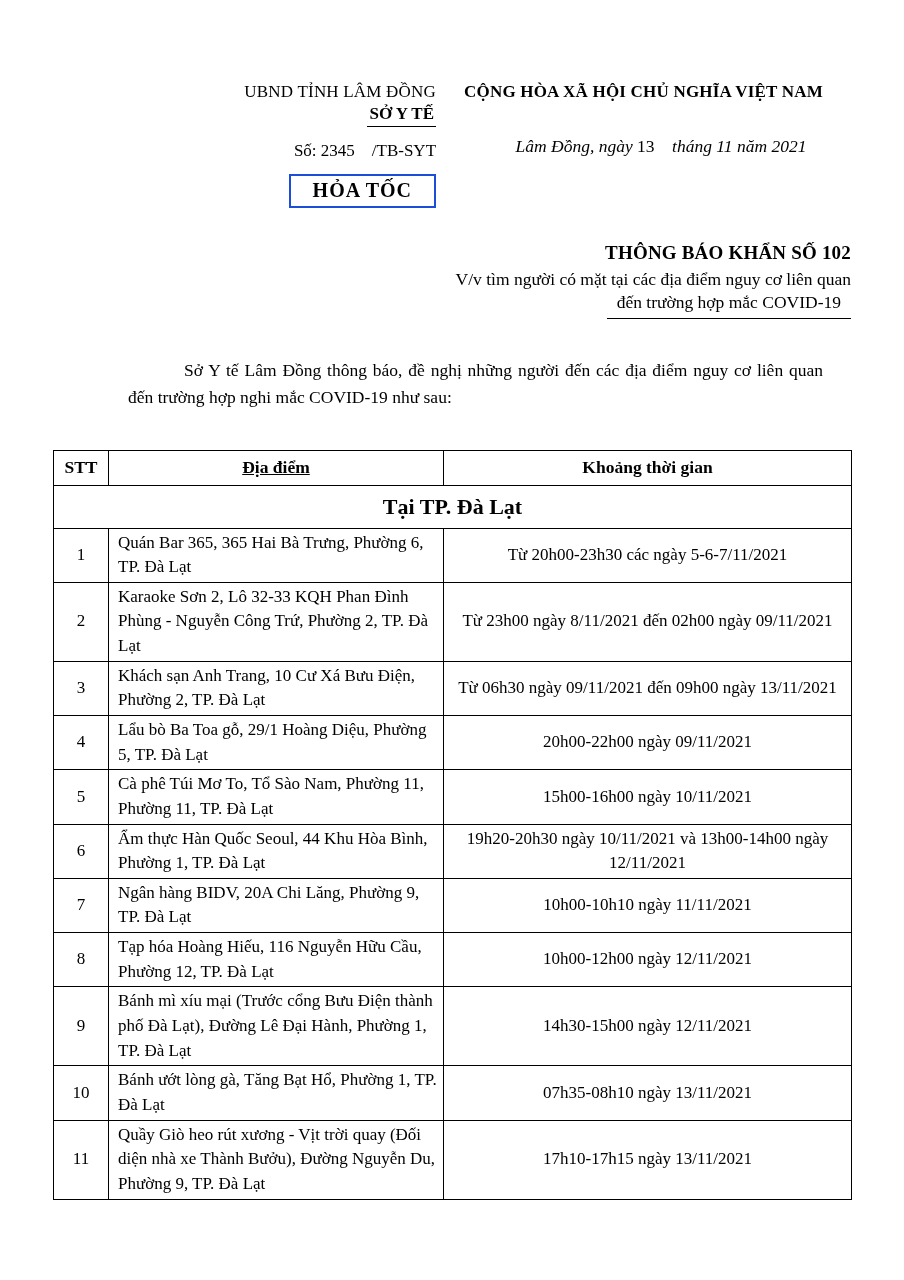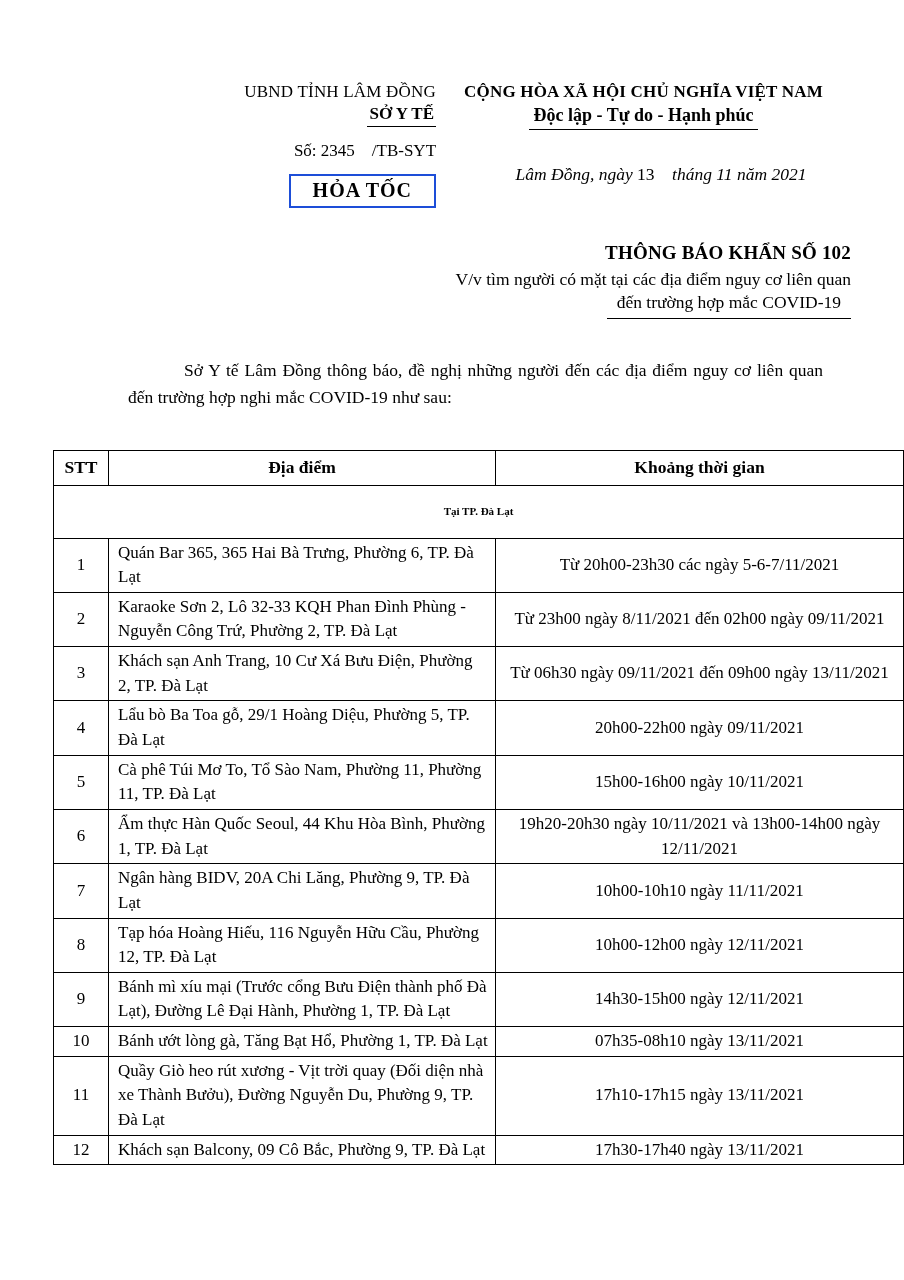--- a/index.html
+++ b/index.html
@@ -54,25 +54,25 @@
   table.risk {
     margin-top: 39px;
     width: 798px;
     border-collapse: collapse;
     table-layout: fixed;
     font-size: 17px;
   }
   table.risk, table.risk th, table.risk td { border: 1.6px solid #000; }
   table.risk th, table.risk td { vertical-align: middle; line-height: 1.45; }
   th.h-stt { width: 55px; }
-  th.h-loc { width: 387px; }
+  th.h-loc { width: 335px; text-decoration: underline; }
   th.h-time { width: 408px; }
   table.risk th { font-weight: bold; text-align: center; padding: 4px 2px; font-size: 17.5px; }
   tr.section-row td {
-    font-weight: bold; text-align: center; font-size: 11px; padding: 18px 2px;
+    font-weight: bold; text-align: center; font-size: 22px; padding: 5px 2px;
   }
   td.cell-stt { text-align: center; padding: 2px; }
   td.cell-location { text-align: left; padding: 2px 6px 2px 9px; }
   td.cell-time { text-align: center; padding: 2px 4px; }
 </style>
 </head>
 <body>
 
 <div class="page">
 
@@ -80,21 +80,20 @@
     <div class="hdr-left">
       <div class="org-parent">UBND TỈNH LÂM ĐỒNG</div>
       <div class="org"><span class="u">SỞ Y TẾ</span></div>
       <div class="doc-number">Số: 2345    /TB-SYT</div>
       <div class="stamp-wrap">
         <span class="stamp">HỎA TỐC</span>
       </div>
     </div>
     <div class="hdr-right">
       <div class="motto1">CỘNG HÒA XÃ HỘI CHỦ NGHĨA VIỆT NAM</div>
-      <div class="motto2"><span class="u">Độc lập - Tự do - Hạnh phúc</span></div>
       <div class="date-line">
         <span class="it">Lâm Đồng, ngày </span><span class="day">13</span><span class="it">    tháng 11 năm 2021</span>
       </div>
     </div>
   </div>
 
   <div class="title-block">
     <div class="title-main">THÔNG BÁO KHẨN SỐ 102</div>
     <div class="title-sub">V/v tìm người có mặt tại các địa điểm nguy cơ liên quan</div>
     <div class="title-sub2"><span class="u">đến trường hợp mắc COVID-19</span></div>
@@ -162,21 +161,16 @@
         <tr>
           <td class="cell-stt">10</td>
           <td class="cell-location">Bánh ướt lòng gà, Tăng Bạt Hổ, Phường 1, TP. Đà Lạt</td>
           <td class="cell-time">07h35-08h10 ngày 13/11/2021</td>
         </tr>
         <tr>
           <td class="cell-stt">11</td>
           <td class="cell-location">Quầy Giò heo rút xương - Vịt trời quay  (Đối diện nhà xe Thành Bưởu), Đường Nguyễn Du, Phường 9, TP. Đà Lạt</td>
           <td class="cell-time">17h10-17h15 ngày 13/11/2021</td>
         </tr>
-        <tr>
-          <td class="cell-stt">12</td>
-          <td class="cell-location">Khách sạn Balcony, 09 Cô Bắc, Phường 9, TP. Đà Lạt</td>
-          <td class="cell-time">17h30-17h40 ngày 13/11/2021</td>
-        </tr>
       </tbody>
   </table>
 
 </div>
 
 </body></html>

